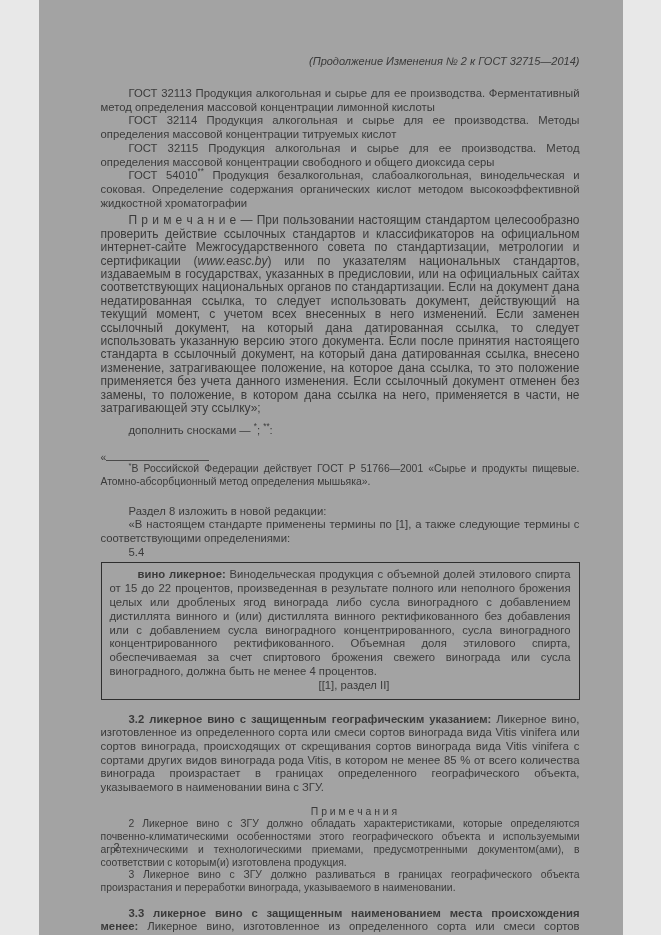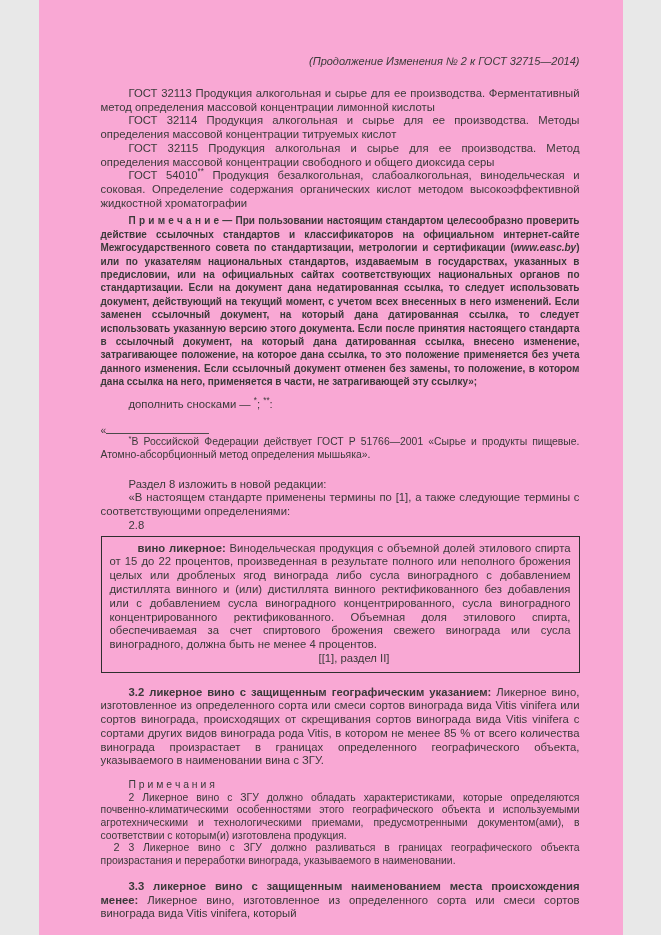--- a/index.html
+++ b/index.html
@@ -1,53 +1,52 @@
 <!DOCTYPE html>
 <html lang="ru"><head>
 <meta charset="utf-8">
 <style>
   html,body { margin:0; padding:0; background:#e8e8e8; }
   .page {
     width:584px; height:935px; box-sizing:border-box;
-    margin:0 auto; background:#f9a8d4; position:relative; overflow:hidden;
+    margin:0 auto; background:#a3a3a3; position:relative; overflow:hidden;
     padding:55px 43px 0 62px;
     font-family:"Liberation Sans", sans-serif;
     color:#3a3a3a;
   }
   .running-head {
     text-align:right; font-style:italic; font-size:11px; line-height:13px;
     margin:0 0 19px 0;
   }
   p { margin:0; }
   .body {
     font-size:11.3px; line-height:13.7px; text-align:justify; text-indent:28px;
   }
   .note-lg {
-    font-size:10px; line-height:13.4px; text-align:justify; text-indent:28px;
+    font-size:12px; line-height:13.4px; text-align:justify; text-indent:28px;
     margin-top:4px;
-    font-weight:bold;
   }
   .note-sm {
     font-size:10.4px; line-height:12.7px; text-align:justify; text-indent:28px;
   }
   .amendment { margin-top:9px; text-align:left; }
   sup { font-size:0.72em; line-height:0; }
   .fn-sep { margin-top:13px; font-size:10.4px; line-height:10px; height:12px; }
   .fn-sep .rule {
     display:inline-block; width:103px; border-bottom:1px solid #4a4a4a;
     height:9px; vertical-align:baseline;
   }
   .intro1 { margin-top:16px; }
   .term-box {
     border:1.5px solid #2e2e2e; margin-top:3px; padding:5px 8px 6px 8px;
   }
   .term-box .body { line-height:13.8px; }
   .term-box .source { text-align:center; }
   .c32 { margin-top:13px; }
-  .notes-label { margin-top:11px; text-align:left; }
+  .notes-label { margin-top:11px; text-align:center; }
   .c33 { margin-top:12px; }
   .page-number {
     position:absolute; left:75px; top:841px; font-size:11px; color:#3a3a3a;
   }
   em { font-style:italic; }
   b { font-weight:bold; }
 </style>
 </head>
 <body>
 
@@ -63,21 +62,21 @@
   <p class="note-lg"><span>П р и м е ч а н и е</span><span> — </span><span>При пользовании настоящим стандартом целесообразно проверить действие ссылочных стандартов и классификаторов на официальном интернет-сайте Межгосударственного совета по стандартизации, метрологии и сертификации (</span><em>www.easc.by</em><span>) или по указателям национальных стандартов, издаваемым в государствах, указанных в предисловии, или на официальных сайтах соответствующих национальных органов по стандартизации. Если на документ дана недатированная ссылка, то следует использовать документ, действующий на текущий момент, с учетом всех внесенных в него изменений. Если заменен ссылочный документ, на который дана датированная ссылка, то следует использовать указанную версию этого документа. Если после принятия настоящего стандарта в ссылочный документ, на который дана датированная ссылка, внесено изменение, затрагивающее положение, на которое дана ссылка, то это положение применяется без учета данного изменения. Если ссылочный документ отменен без замены, то положение, в котором дана ссылка на него, применяется в части, не затрагивающей эту ссылку»;</span></p>
 
   <p class="body amendment"><span>дополнить сносками — </span><sup>*</sup><span>; </span><sup>**</sup><span>:</span></p>
 
   <div class="fn-sep"><span>«</span><span class="rule"></span></div>
 
   <p class="note-sm"><sup>*</sup><span>В Российской Федерации действует ГОСТ Р 51766—2001 «Сырье и продукты пищевые. Атомно-абсорбционный метод определения мышьяка».</span></p>
 
   <p class="body intro1">Раздел 8 изложить в новой редакции:</p>
   <p class="body">«В настоящем стандарте применены термины по [1], а также следующие термины с соответствующими определениями:</p>
-  <p class="body">2.8</p>
+  <p class="body">5.4</p>
 
   <div class="term-box">
     <p class="body"><b>вино ликерное:</b><span> Винодельческая продукция с объемной долей этилового спирта от 15 до 22 процентов, произведенная в результате полного или неполного брожения целых или дробленых ягод винограда либо сусла виноградного с добавлением дистиллята винного и (или) дистиллята винного ректификованного без добавления или с добавлением сусла виноградного концентрированного, сусла виноградного концентрированного ректификованного. Объемная доля этилового спирта, обеспечиваемая за счет спиртового брожения свежего винограда или сусла виноградного, должна быть не менее 4 процентов.</span></p>
     <p class="body source">[[1], раздел II]</p>
   </div>
 
   <p class="body c32"><b><span>3.2 </span><span>ликерное вино с защищенным географическим указанием:</span></b><span> Ликерное вино, изготовленное из определенного сорта или смеси сортов винограда вида Vitis vinifera или сортов винограда, происходящих от скрещивания сортов винограда вида Vitis vinifera с сортами других видов винограда рода Vitis, в котором не менее 85 % от всего количества винограда произрастает в границах определенного географического объекта, указываемого в наименовании вина с ЗГУ.</span></p>
 
   <p class="note-sm notes-label">П р и м е ч а н и я</p>
   <p class="note-sm">2 Ликерное вино с ЗГУ должно обладать характеристиками, которые определяются почвенно-климатическими особенностями этого географического объекта и используемыми агротехническими и технологическими приемами, предусмотренными документом(ами), в соответствии с которым(и) изготовлена продукция.</p>

